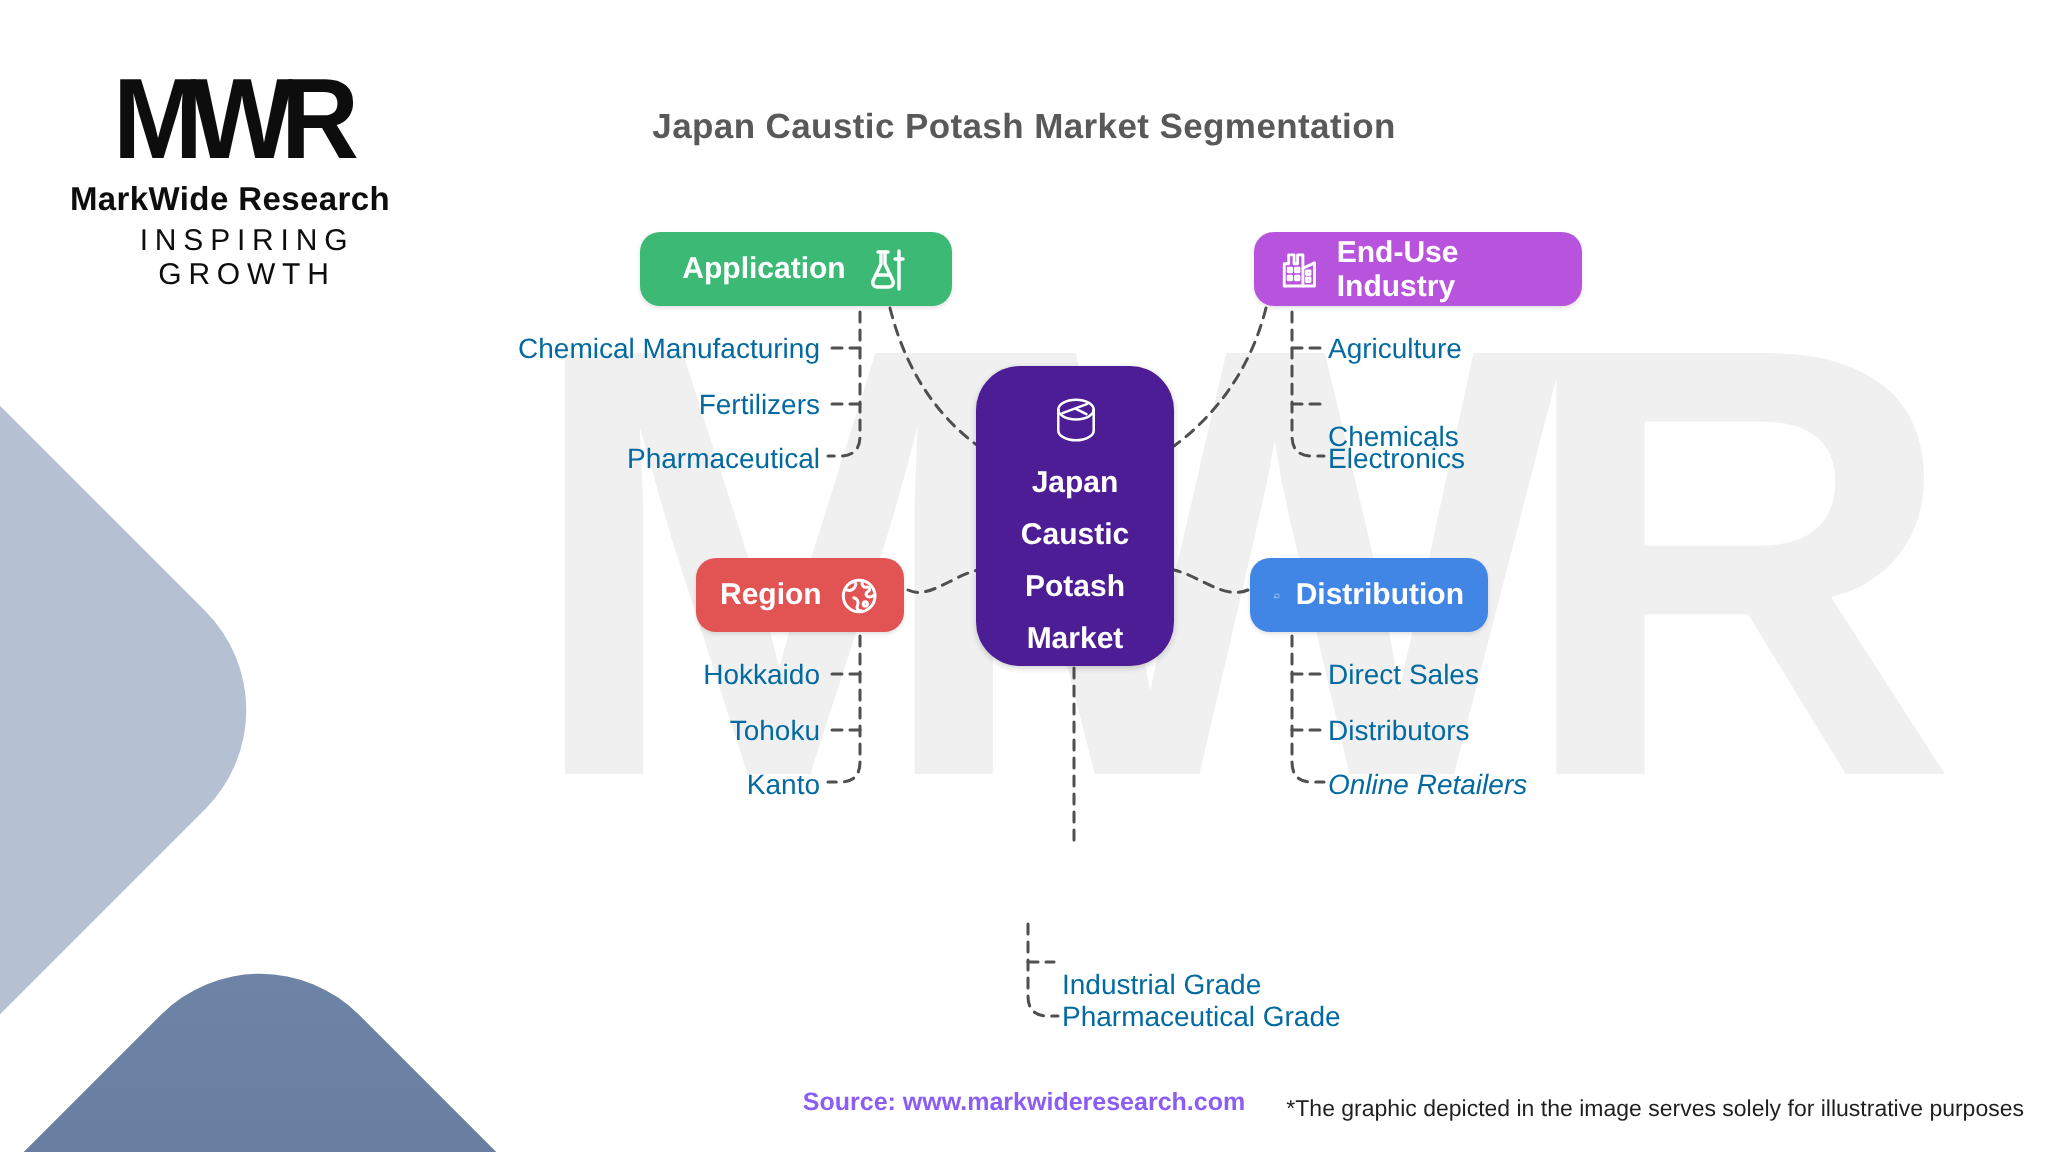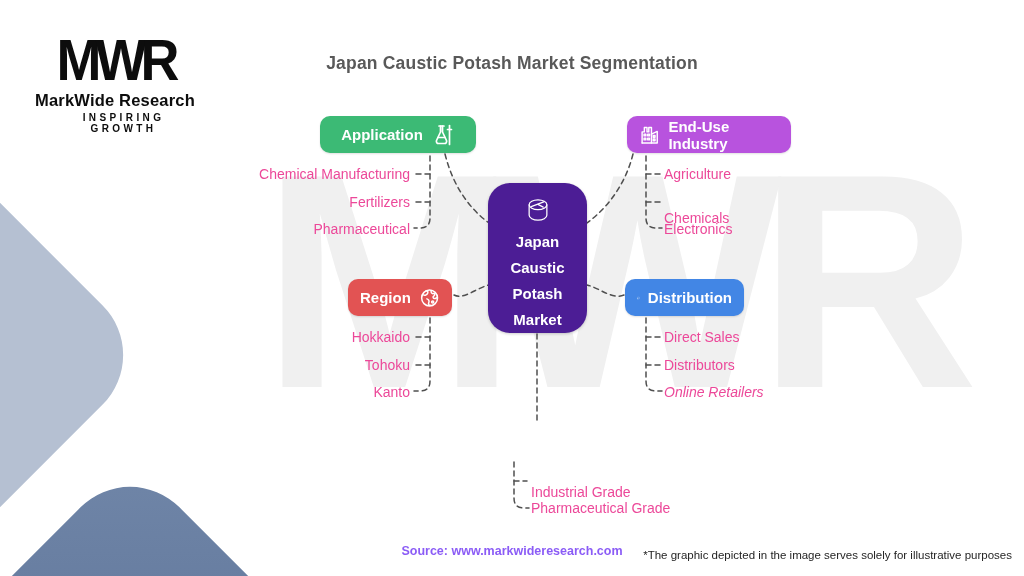--- a/index.html
+++ b/index.html
@@ -15,21 +15,21 @@
                  background:linear-gradient(135deg,#7086a8 0%,#5d7398 70%); }
   .watermark { position:absolute; left:262px; top:128px; font-size:306px; font-weight:900;
                letter-spacing:-24px; color:#f0f0f0; mix-blend-mode:multiply;
                line-height:1; white-space:nowrap; user-select:none; }
 
   
   .logo { position:absolute; left:34px; top:32px; width:162px; text-align:center; color:#0d0d0d; }
   .logo-acronym { font-size:54px; font-weight:900; letter-spacing:-6px; line-height:56px;
                   transform:scaleY(1.06); }
   .logo-name { font-size:16.5px; font-weight:800; margin-top:3px; letter-spacing:0.2px; }
-  .logo-tagline { font-size:10px; font-weight:700; letter-spacing:3.4px; margin-top:2px;margin-left:17px; }
+  .logo-tagline { font-size:15px; font-weight:400; letter-spacing:3.4px; margin-top:2px;margin-left:17px; }
 
   
   .title { position:absolute; left:0; right:0; top:53px; text-align:center;
            font-size:17.5px; font-weight:700; color:#595959; letter-spacing:0.2px; }
 
   
   .connectors { position:absolute; left:0; top:0; width:1024px; height:576px; }
   .connectors path { fill:none; stroke:#4f4f4f; stroke-width:1.5;
                      stroke-dasharray:5 4; stroke-linecap:round; }
 
@@ -50,21 +50,21 @@
 
   
   .center-node { position:absolute; left:488px; top:183px; width:99px; height:150px;
                  background:#4c1d95; border-radius:22px; display:flex; flex-direction:column;
                  align-items:center; box-shadow:0 1px 3px rgba(0,0,0,0.2); }
   .center-node svg { margin-top:15px; }
   .center-text { margin-top:6px; color:#fff; font-size:15px; font-weight:600;
                  line-height:26px; text-align:center; }
 
   
-  .item { position:absolute; height:20px; line-height:20px; font-size:14px; color:#ec4899;
+  .item { position:absolute; height:20px; line-height:20px; font-size:14px; color:#0369a1;
           white-space:nowrap; }
   .item.right-align { right:614px; text-align:right; }
   .item.left-align  { left:664px; text-align:left; }
   .item.grade-align { left:531px; text-align:left; }
 
   
   .source { position:absolute; left:0; right:0; top:544px; text-align:center;
             font-size:12.5px; font-weight:700; color:#8b5cf6; }
   .disclaimer { position:absolute; right:12px; top:549px; font-size:11.5px; color:#1f1f1f; }
 </style>

